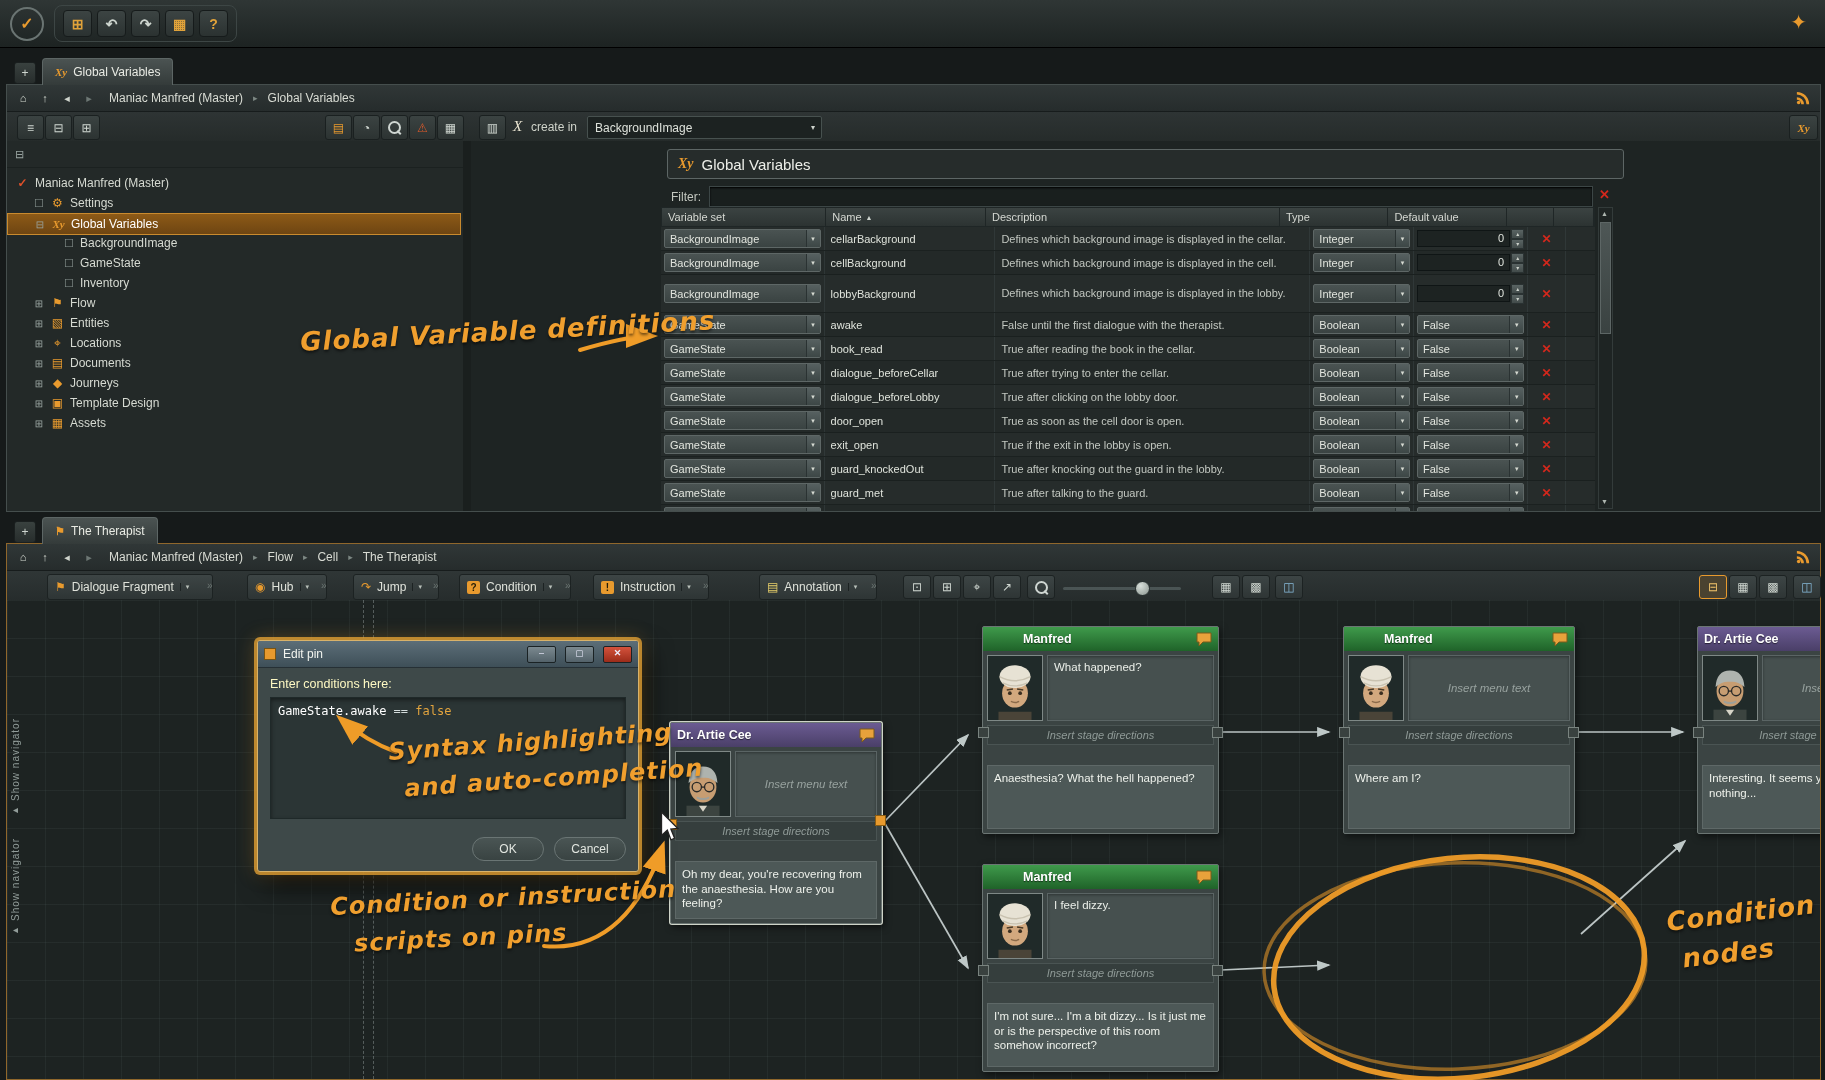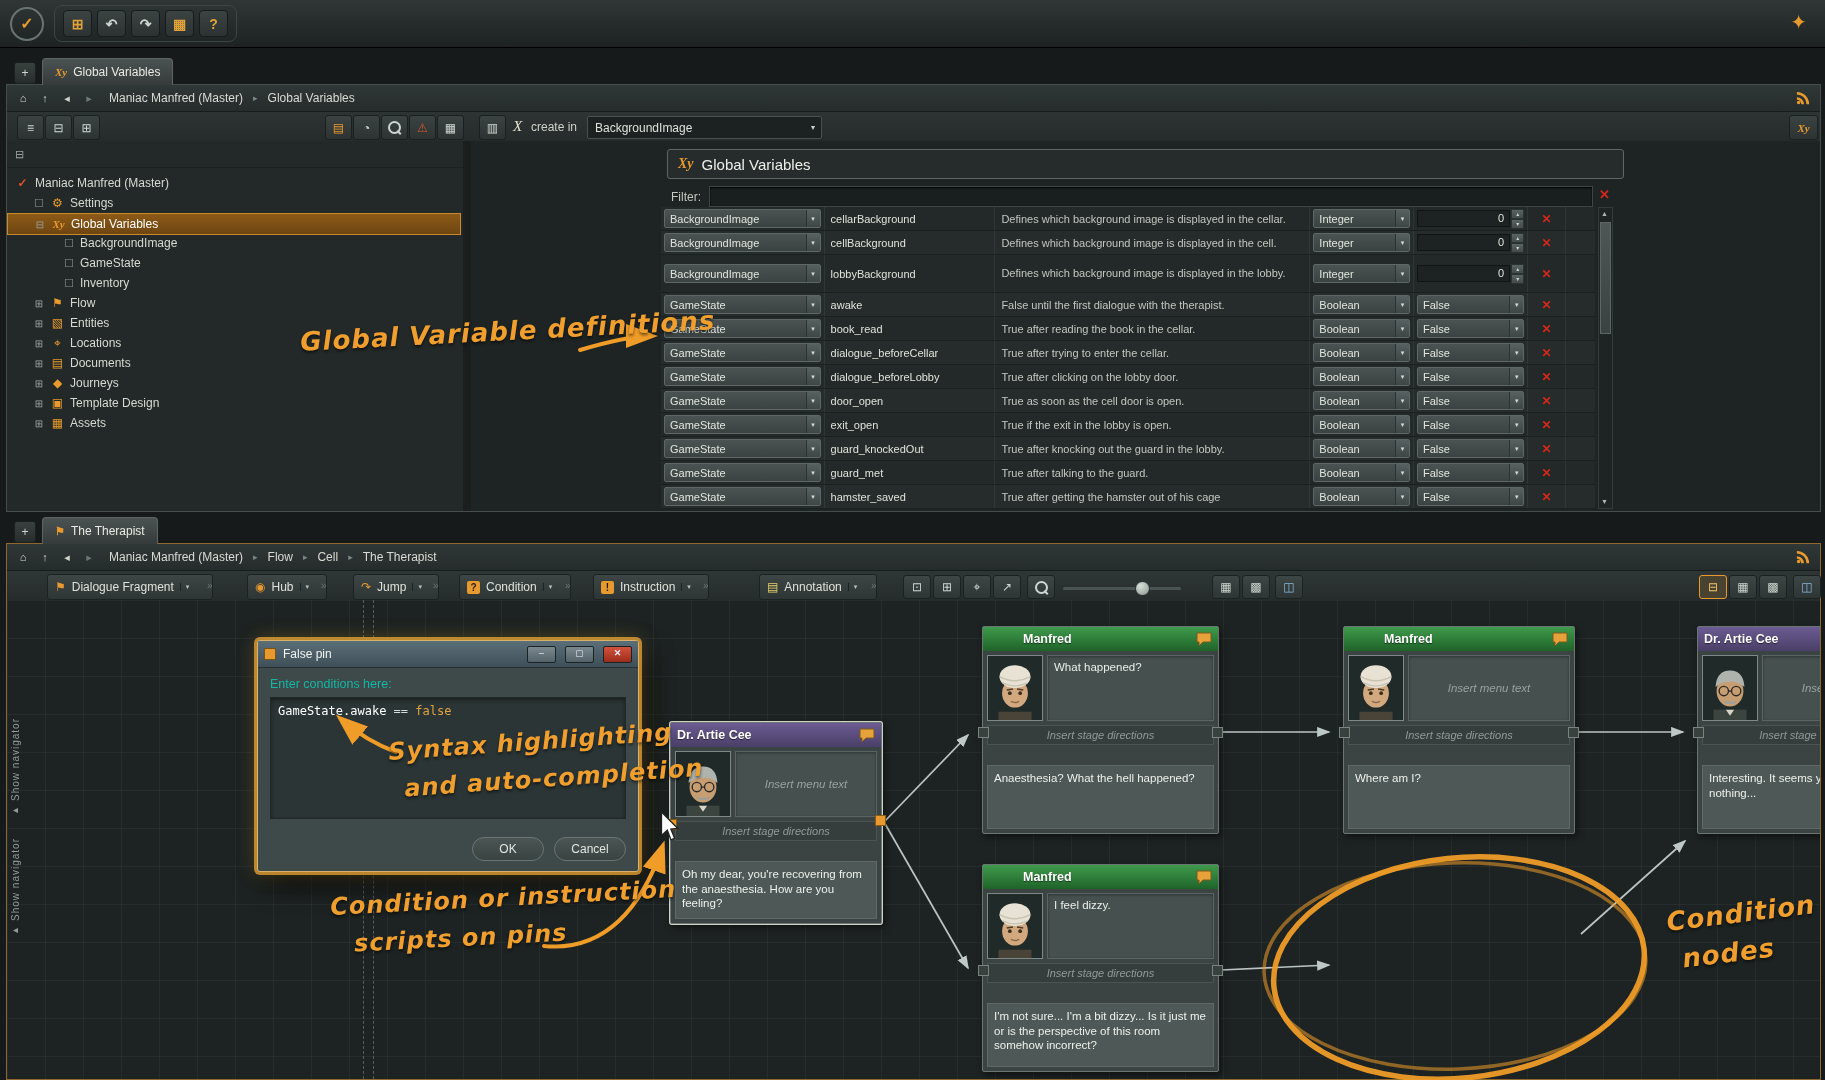--- a/index.html
+++ b/index.html
@@ -189,21 +189,21 @@
   #dlg{position:absolute;left:250px;top:40px;width:380px;height:230px;background:#3e4949;
     border:1px solid #d8b26a;border-radius:3px;
     box-shadow:0 0 0 3px rgba(235,165,52,.75),0 0 20px rgba(235,165,52,.35),8px 12px 26px rgba(0,0,0,.8);}
   .dlg-tb{height:26px;background:linear-gradient(#5c6e78,#3e4f58);border-bottom:1px solid #263035;
     display:flex;align-items:center;gap:7px;padding:0 6px;color:#f2f4ef;font-size:12px;border-radius:2px 2px 0 0;}
   .dlg-ic{width:10px;height:10px;background:#e89a2e;border:1px solid #7a5412;flex:none;}
   .dlg-title{flex:1;}
   .wbtn{width:27px;height:15px;border:1px solid #1a2224;border-radius:2px;margin-left:2px;
     background:linear-gradient(#7b898f,#53626a);color:#eef;font-size:9px;line-height:13px;text-align:center;}
   .wbtn.close{background:linear-gradient(#d4523c,#9c2c1a);font-weight:bold;}
-  .dlg-prompt{margin:9px 12px 6px;font-size:12.5px;color:#14b8a6;}
+  .dlg-prompt{margin:9px 12px 6px;font-size:12.5px;color:#fef9c3;}
   .dlg-code{margin:0 12px;height:108px;background:#2b3535;border:1px solid #1f2929;
     box-shadow:inset 0 2px 4px rgba(0,0,0,.45);padding:6px 7px;
     font-family:"DejaVu Sans Mono",monospace;font-size:12px;}
   .dlg-btnrow{position:absolute;right:12px;bottom:10px;display:flex;gap:10px;}
   .dlg-btn{width:70px;height:22px;background:linear-gradient(#4a5554,#394342);border:1px solid #6a7574;
     border-radius:12px;color:#e2e6e0;font-size:12px;display:flex;align-items:center;justify-content:center;}
 
   
   .anno{position:absolute;color:#f09f2e;font-family:"DejaVu Sans",sans-serif;font-weight:bold;
     font-style:italic;font-size:24px;letter-spacing:1px;text-shadow:0 2px 3px rgba(0,0,0,.55);
@@ -359,20 +359,40 @@
       <div id="right-area">
         <div id="gv-titlebox">
           <span class="xy">Xy</span>
           <span class="t">Global Variables</span>
         </div>
         <span id="filter-label">Filter:</span>
         <div id="filter-input"></div>
         <span id="filter-x">✕</span>
 
         <div id="gv-table">
+          <div class="gv-head">
+            <div class="hc c-set">
+                <span>Variable set</span>
+              </div>
+            <div class="hc c-name">
+                <span>Name</span>
+                <span class="sort">▲</span>
+              </div>
+            <div class="hc c-desc">
+                <span>Description</span>
+              </div>
+            <div class="hc c-type">
+                <span>Type</span>
+              </div>
+            <div class="hc c-def">
+                <span>Default value</span>
+              </div>
+            <div class="hc c-del"></div>
+            <div class="hc c-pad"></div>
+          </div>
 
           <div class="gv-row">
             <div class="cell c-set">
                 <div class="dd">
                   <span>BackgroundImage</span>
                 </div>
               </div>
             <div class="cell c-name">cellarBackground</div>
             <div class="cell c-desc">Defines which background image is displayed in the cellar.</div>
             <div class="cell c-type">
@@ -944,21 +964,21 @@
           <div class="textbox">I'm not sure... I'm a bit dizzy... Is it just me or is the perspective of this room somehow incorrect?</div>
         </div>
         <span class="pin gray" style="left:-5px;top:100px;"></span>
         <span class="pin gray" style="right:-5px;top:100px;"></span>
       </div>
 
 
       <div id="dlg">
         <div class="dlg-tb">
           <span class="dlg-ic"></span>
-          <span class="dlg-title">False pin</span>
+          <span class="dlg-title">Edit pin</span>
           <span class="wbtn">–</span>
           <span class="wbtn">▢</span>
           <span class="wbtn close">✕</span>
         </div>
         <div class="dlg-prompt">Enter conditions here:</div>
         <div class="dlg-code">
           <span class="code-l">GameState.awake</span>
           <span class="code-op"> </span><span class="code-op">==</span>
           <span class="code-r"> </span><span class="code-r">false</span>
         </div>

